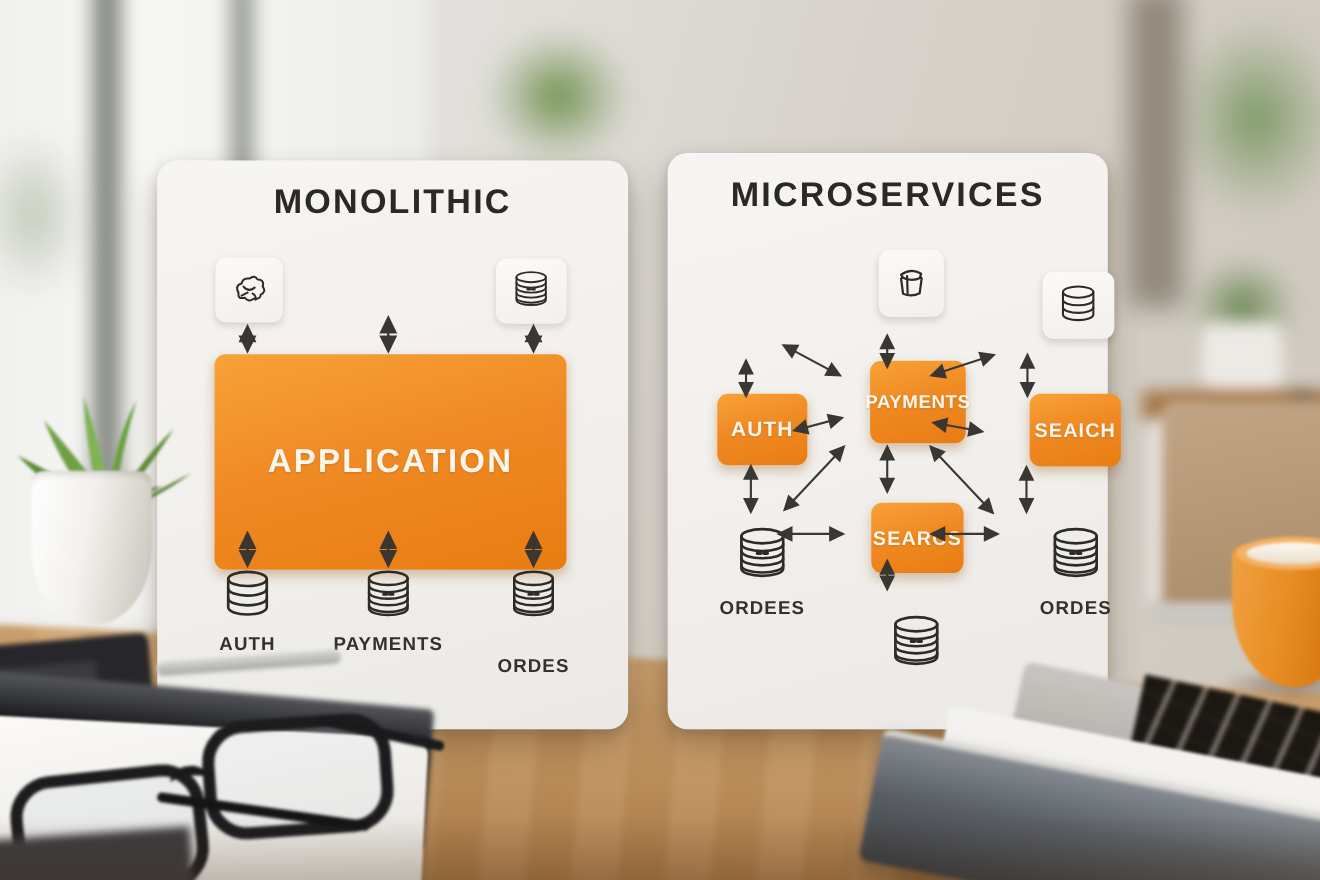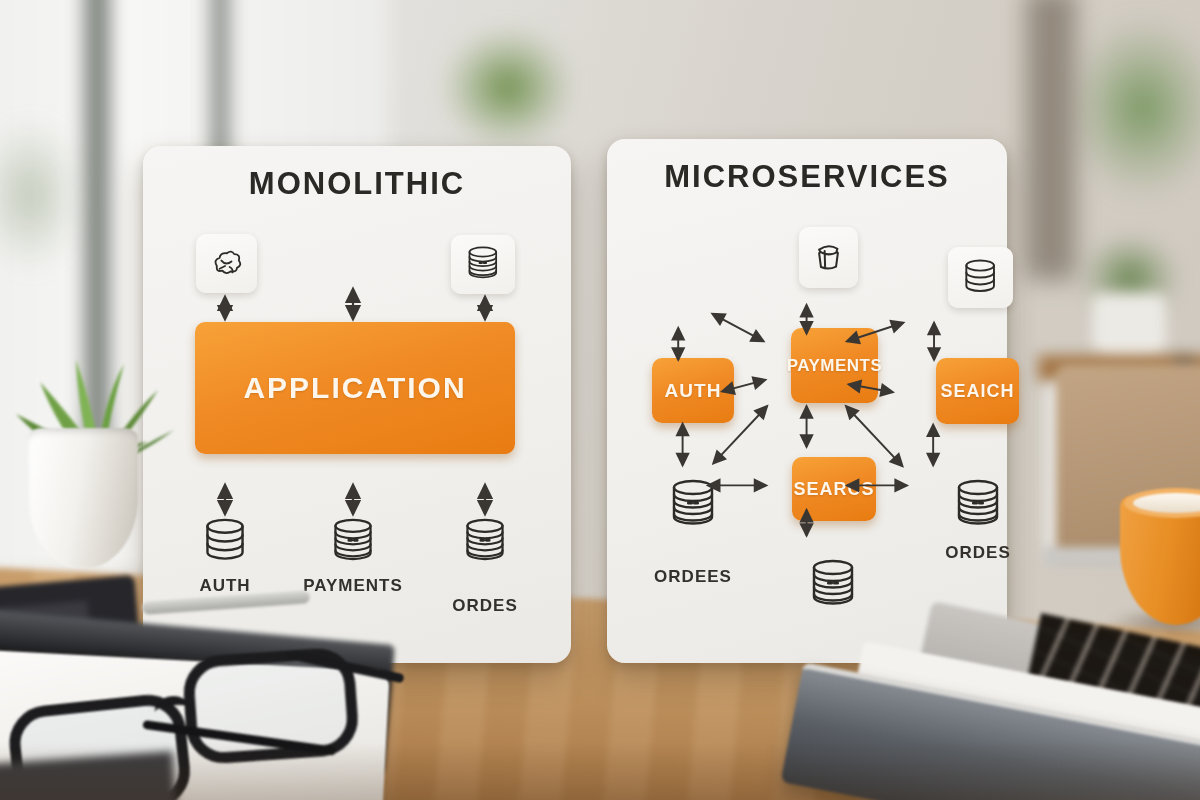--- a/index.html
+++ b/index.html
@@ -105,21 +105,21 @@
           </svg>
         </div>
         <div class="node-box light" style="left: 308px; top: 89px; width: 64px; height: 59px;">
           <svg viewBox="0 0 48 52" fill="none" stroke="#2d2b28" stroke-width="2.4" stroke-linecap="round">
             <ellipse cx="24" cy="8.5" rx="19" ry="6.5"></ellipse>
             <path d="M5 8.5 V38 a19 6.5 0 0 0 38 0 V8.5"></path>
             <path d="M5 15.5 a19 6.5 0 0 0 38 0 M5 22 a19 6.5 0 0 0 38 0 M5 28.5 a19 6.5 0 0 0 38 0 M5 35 a19 6.5 0 0 0 38 0"></path>
             <path d="M19.5 24 h3 M25.5 24 h3" stroke-width="3.2"></path>
           </svg>
         </div>
-        <div class="node-box accent" style="left: 52px; top: 176px; width: 320px; height: 132px; font-size: 30px; letter-spacing: 2px;">
+        <div class="node-box accent" style="left: 52px; top: 176px; width: 320px; height: 196px; font-size: 30px; letter-spacing: 2px;">
           <span>APPLICATION</span>
         </div>
         <div class="node-cyl" style="left: 59px; top: 372px; width: 46px; height: 48px;">
           <svg viewBox="0 0 48 52" fill="none" stroke="#2d2b28" stroke-width="2.6" stroke-linecap="round">
             <ellipse cx="24" cy="9" rx="19" ry="7"></ellipse>
             <path d="M5 9 V37 a19 7 0 0 0 38 0 V9"></path>
             <path d="M5 18.5 a19 7 0 0 0 38 0 M5 28 a19 7 0 0 0 38 0"></path>
           </svg>
         </div>
         <div class="node-cyl" style="left: 187px; top: 372px; width: 46px; height: 48px;">
@@ -201,21 +201,21 @@
           </svg>
         </div>
         <div class="node-cyl" style="left: 201px; top: 420px; width: 50px; height: 52px;">
           <svg viewBox="0 0 48 52" fill="none" stroke="#2d2b28" stroke-width="2.4" stroke-linecap="round">
             <ellipse cx="24" cy="8.5" rx="19" ry="6.5"></ellipse>
             <path d="M5 8.5 V38 a19 6.5 0 0 0 38 0 V8.5"></path>
             <path d="M5 15.5 a19 6.5 0 0 0 38 0 M5 22 a19 6.5 0 0 0 38 0 M5 28.5 a19 6.5 0 0 0 38 0 M5 35 a19 6.5 0 0 0 38 0"></path>
             <path d="M19.5 24 h3 M25.5 24 h3" stroke-width="3.2"></path>
           </svg>
         </div>
-        <div class="node-label" style="left: 86px; top: 404px; margin-top: 24px;">ORDEES</div>
+        <div class="node-label" style="left: 86px; top: 404px;">ORDEES</div>
         <div class="node-label" style="left: 371px; top: 404px;">ORDES</div>
       </div>
     <svg class="arrows" viewBox="0 0 455 524">
         <defs>
           <marker id="ah1" markerWidth="9" markerHeight="9" refX="7" refY="4.5" orient="auto-start-reverse">
             <path d="M0.6 0.8 L8.2 4.5 L0.6 8.2 Z" fill="#3a3733"></path>
           </marker>
         </defs>
         <line x1="81" y1="179" x2="81" y2="215" stroke="#3a3733" stroke-width="2.2" marker-start="url(#ah1)" marker-end="url(#ah1)"></line>
         <line x1="120" y1="163" x2="178" y2="194" stroke="#3a3733" stroke-width="2.2" marker-start="url(#ah1)" marker-end="url(#ah1)"></line>

